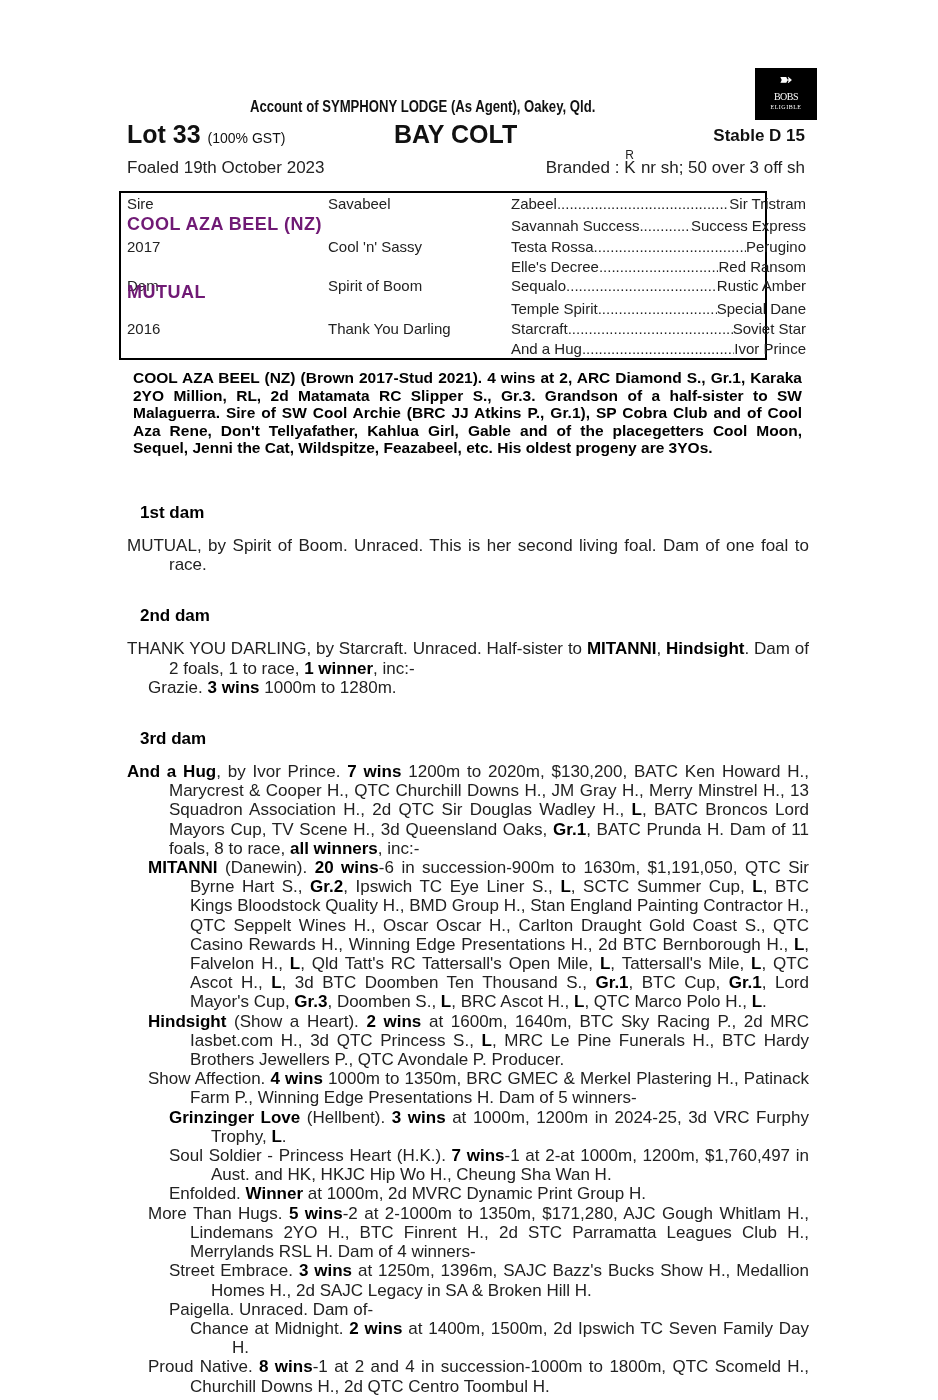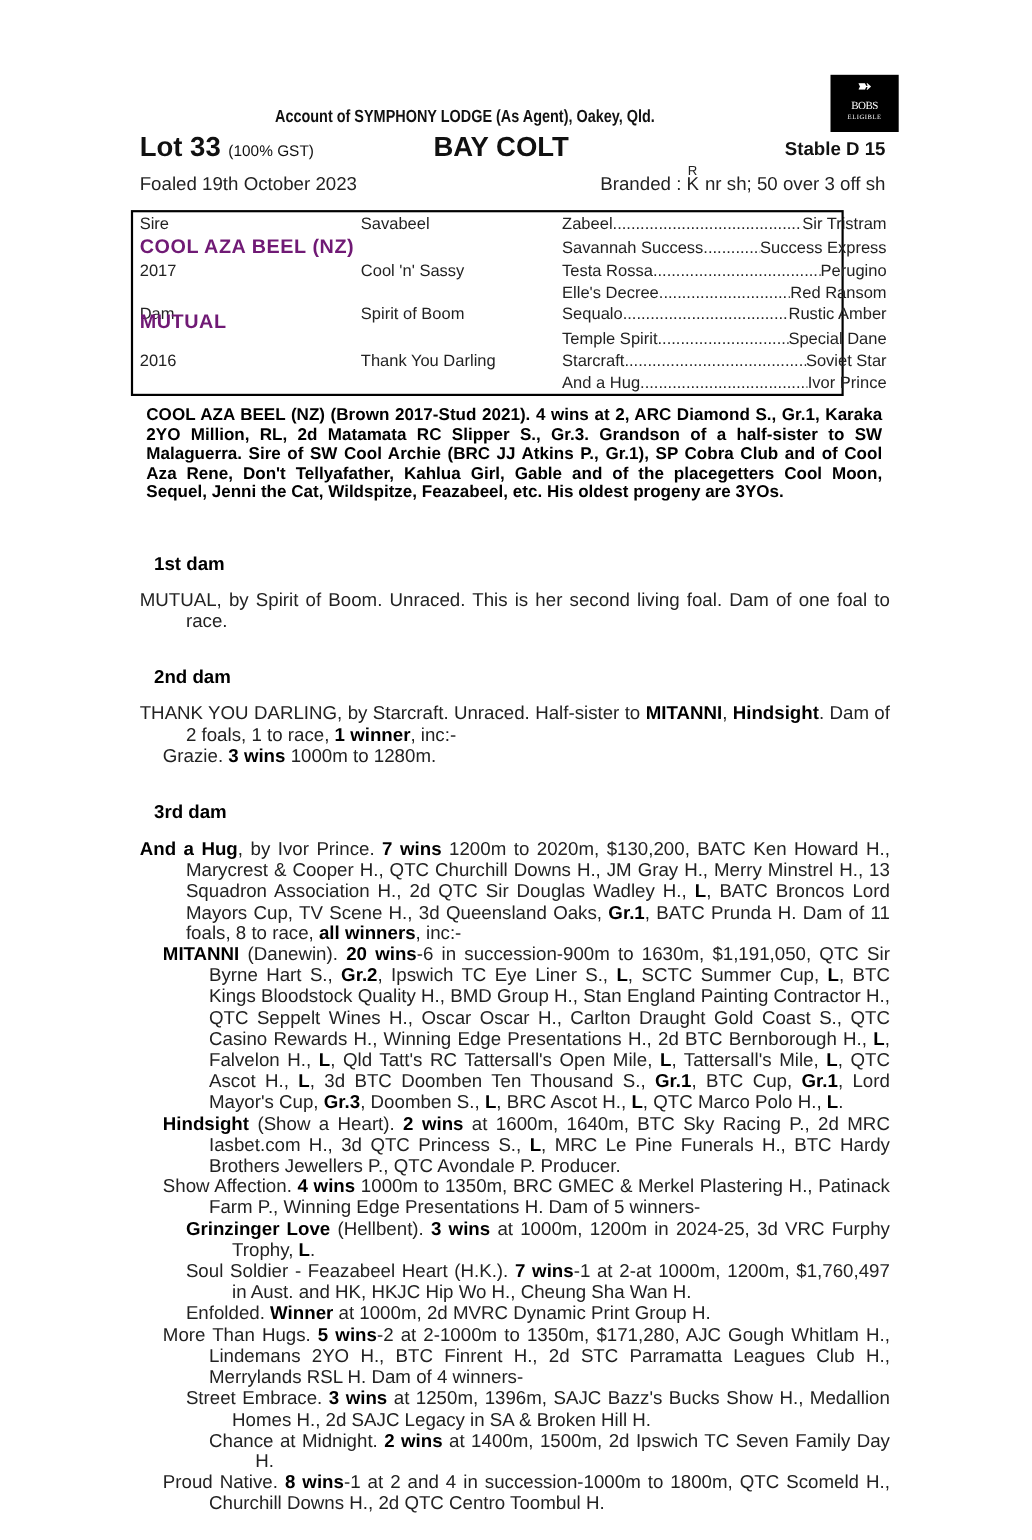--- a/index.html
+++ b/index.html
@@ -133,21 +133,22 @@
 
   <h3>3rd dam</h3>
   <p class="i0"><b>And a Hug</b><span>, by Ivor Prince. </span><b>7 wins</b><span> 1200m to 2020m, $130,200, BATC Ken Howard H., Marycrest &amp; Cooper H., QTC Churchill Downs H., JM Gray H., Merry Minstrel H., 13 Squadron Association H., 2d QTC Sir Douglas Wadley H., </span><b>L</b><span>, BATC Broncos Lord Mayors Cup, TV Scene H., 3d Queensland Oaks, </span><b>Gr.1</b><span>, BATC Prunda H. Dam of 11 foals, 8 to race, </span><b>all winners</b><span>, inc:-</span></p>
 
   <p class="i1"><b>MITANNI</b><span> (Danewin). </span><b>20 wins</b><span>-6 in succession-900m to 1630m, $1,191,050, QTC Sir Byrne Hart S., </span><b>Gr.2</b><span>, Ipswich TC Eye Liner S., </span><b>L</b><span>, SCTC Summer Cup, </span><b>L</b><span>, BTC Kings Bloodstock Quality H., BMD Group H., Stan England Painting Contractor H., QTC Seppelt Wines H., Oscar Oscar H., Carlton Draught Gold Coast S., QTC Casino Rewards H., Winning Edge Presentations H., 2d BTC Bernborough H., </span><b>L</b><span>, Falvelon H., </span><b>L</b><span>, Qld Tatt's RC Tattersall's Open Mile, </span><b>L</b><span>, Tattersall's Mile, </span><b>L</b><span>, QTC Ascot H., </span><b>L</b><span>, 3d BTC Doomben Ten Thousand S., </span><b>Gr.1</b><span>, BTC Cup, </span><b>Gr.1</b><span>, Lord Mayor's Cup, </span><b>Gr.3</b><span>, Doomben S., </span><b>L</b><span>, BRC Ascot H., </span><b>L</b><span>, QTC Marco Polo H., </span><b>L</b><span>.</span></p>
 
   <p class="i1"><b>Hindsight</b><span> (Show a Heart). </span><b>2 wins</b><span> at 1600m, 1640m, BTC Sky Racing P., 2d MRC Iasbet.com H., 3d QTC Princess S., </span><b>L</b><span>, MRC Le Pine Funerals H., BTC Hardy Brothers Jewellers P., QTC Avondale P. Producer.</span></p>
 
   <p class="i1"><span>Show Affection. </span><b>4 wins</b><span> 1000m to 1350m, BRC GMEC &amp; Merkel Plastering H., Patinack Farm P., Winning Edge Presentations H. Dam of 5 winners-</span></p>
   <p class="i2"><b>Grinzinger Love</b><span> (Hellbent). </span><b>3 wins</b><span> at 1000m, 1200m in 2024-25, 3d VRC Furphy Trophy, </span><b>L</b><span>.</span></p>
-  <p class="i2"><span>Soul Soldier - Feazabeel Heart (H.K.). </span><b>7 wins</b><span>-1 at 2-at 1000m, 1200m, $1,760,497 in Aust. and HK, HKJC Hip Wo H., Cheung Sha Wan H.</span></p>
+  <p class="i2"><span>Soul Soldier - Princess Heart (H.K.). </span><b>7 wins</b><span>-1 at 2-at 1000m, 1200m, $1,760,497 in Aust. and HK, HKJC Hip Wo H., Cheung Sha Wan H.</span></p>
   <p class="i2"><span>Enfolded. </span><b>Winner</b><span> at 1000m, 2d MVRC Dynamic Print Group H.</span></p>
 
   <p class="i1"><span>More Than Hugs. </span><b>5 wins</b><span>-2 at 2-1000m to 1350m, $171,280, AJC Gough Whitlam H., Lindemans 2YO H., BTC Finrent H., 2d STC Parramatta Leagues Club H., Merrylands RSL H. Dam of 4 winners-</span></p>
   <p class="i2"><span>Street Embrace. </span><b>3 wins</b><span> at 1250m, 1396m, SAJC Bazz's Bucks Show H., Medallion Homes H., 2d SAJC Legacy in SA &amp; Broken Hill H.</span></p>
+  <p class="i2"><span>Paigella. Unraced. Dam of-</span></p>
   <p class="i3"><span>Chance at Midnight. </span><b>2 wins</b><span> at 1400m, 1500m, 2d Ipswich TC Seven Family Day H.</span></p>
 
   <p class="i1"><span>Proud Native. </span><b>8 wins</b><span>-1 at 2 and 4 in succession-1000m to 1800m, QTC Scomeld H., Churchill Downs H., 2d QTC Centro Toombul H.</span></p>
 </div>
 
 </body></html>

